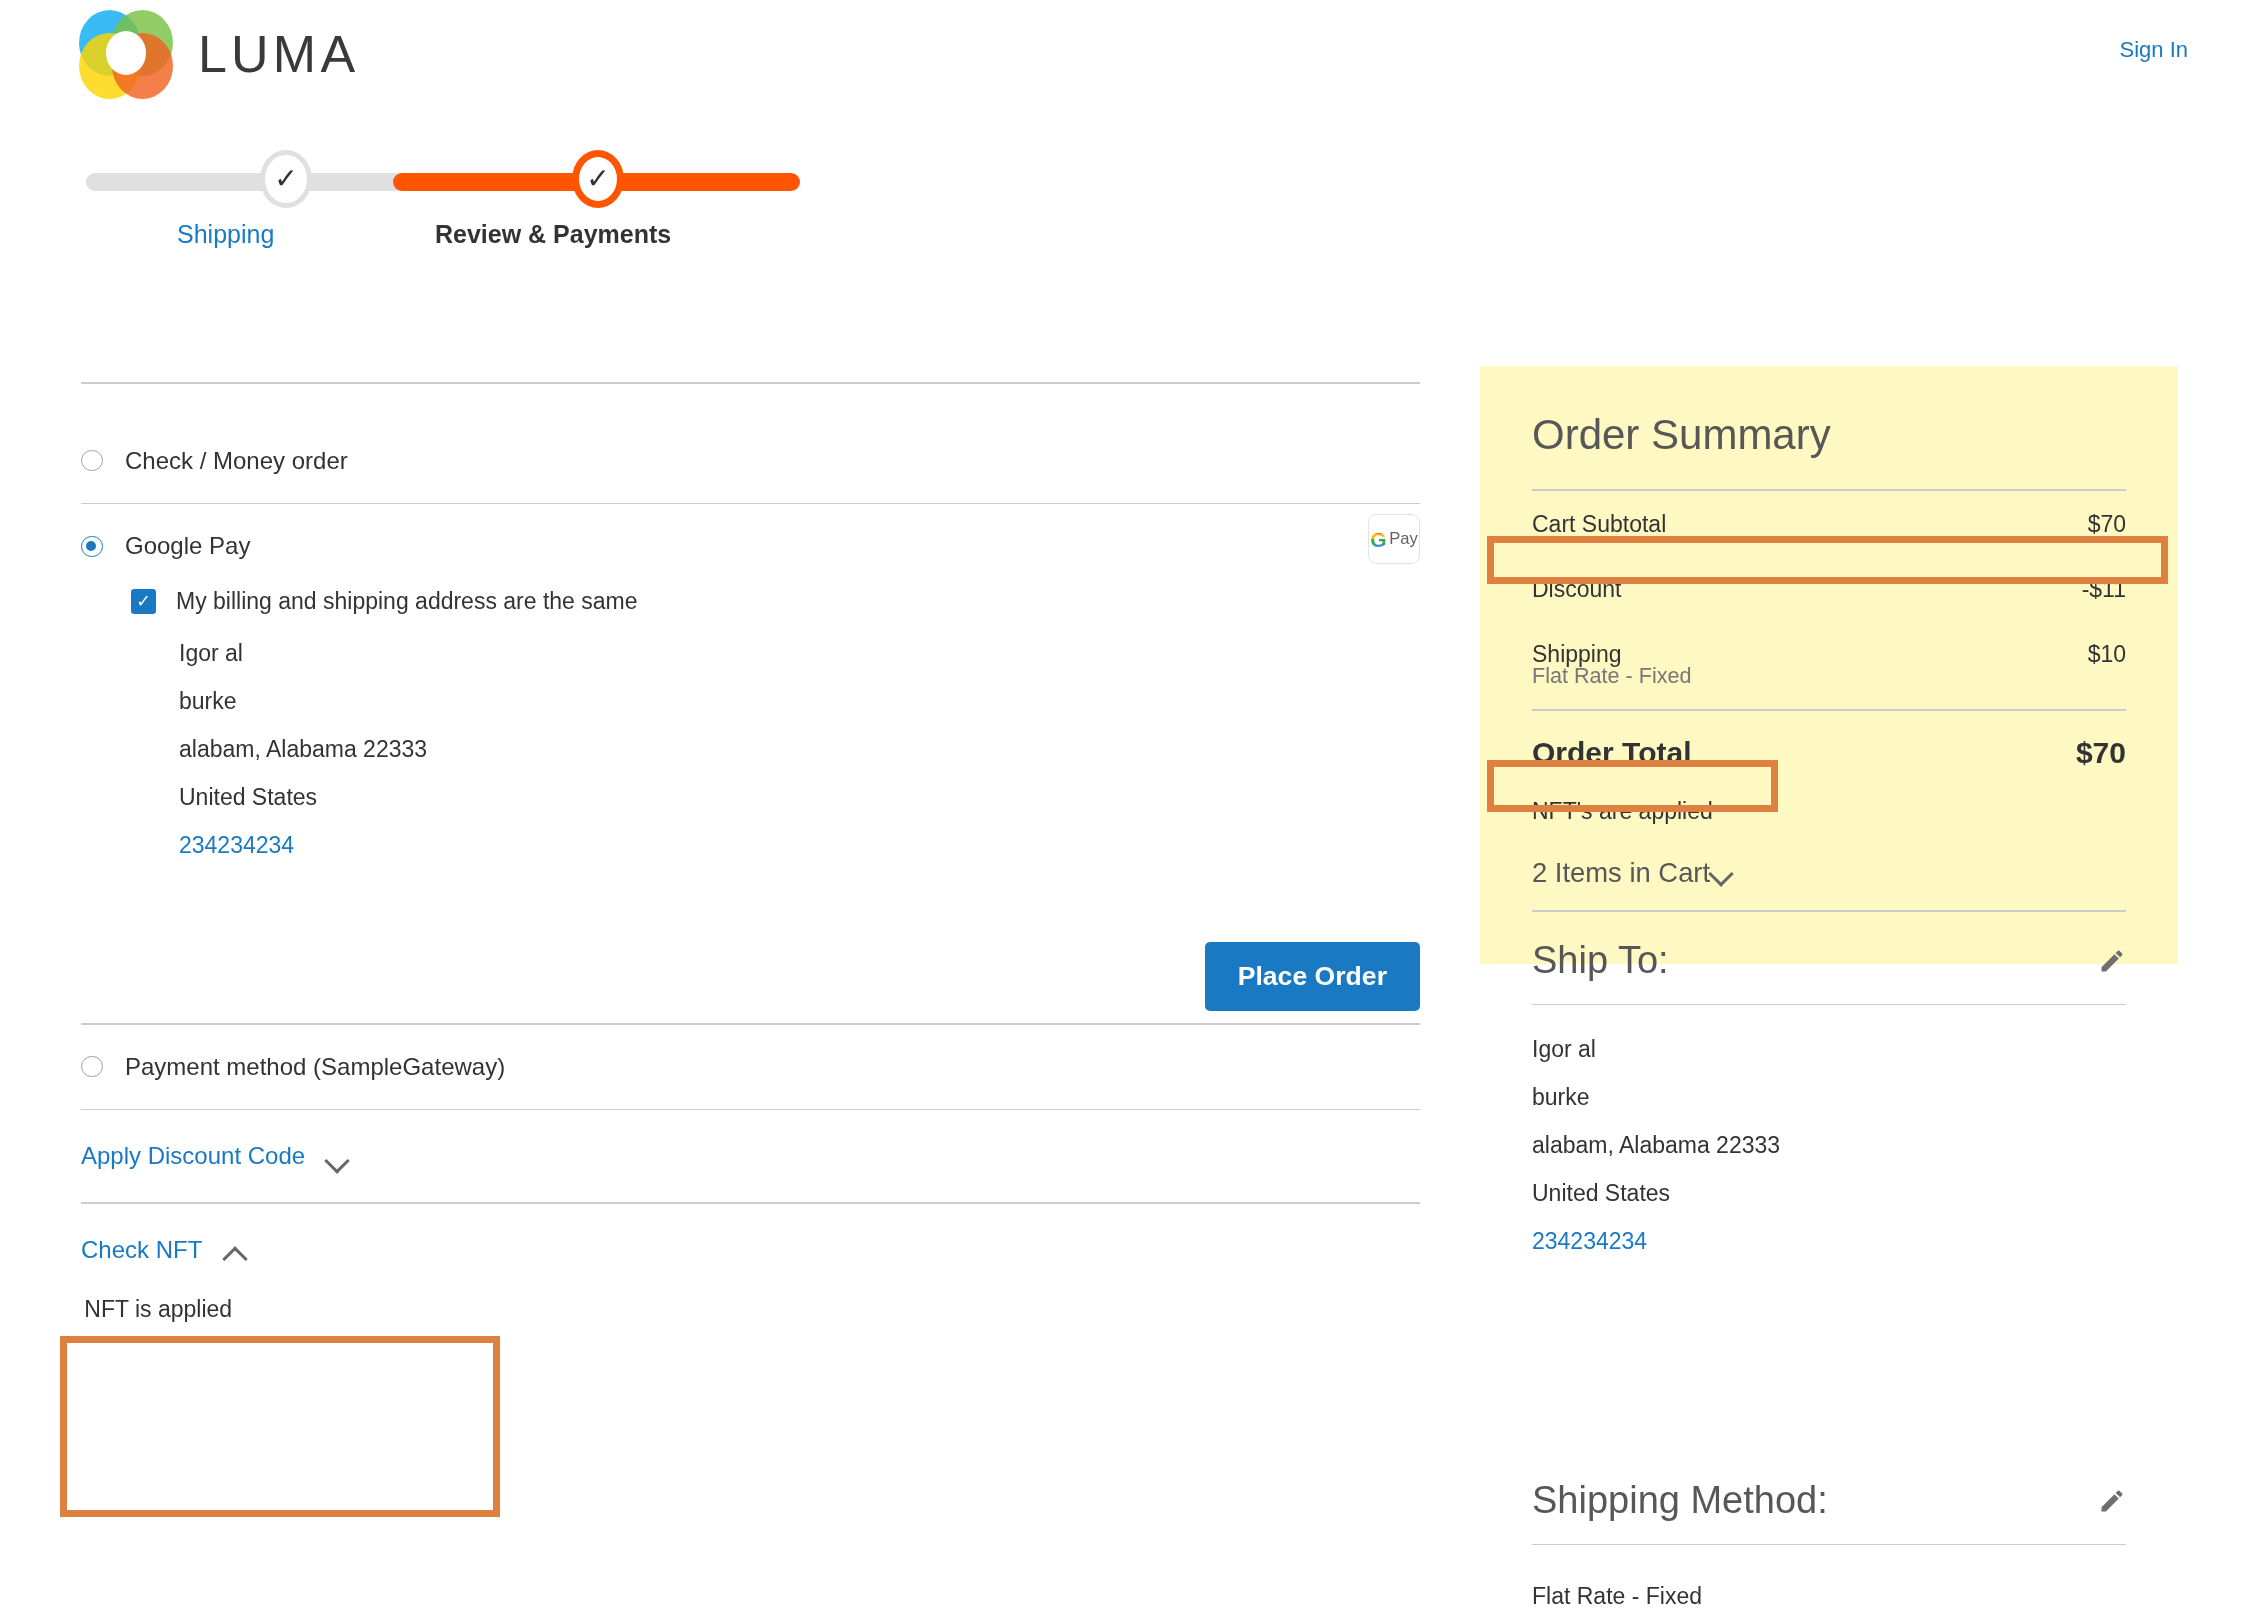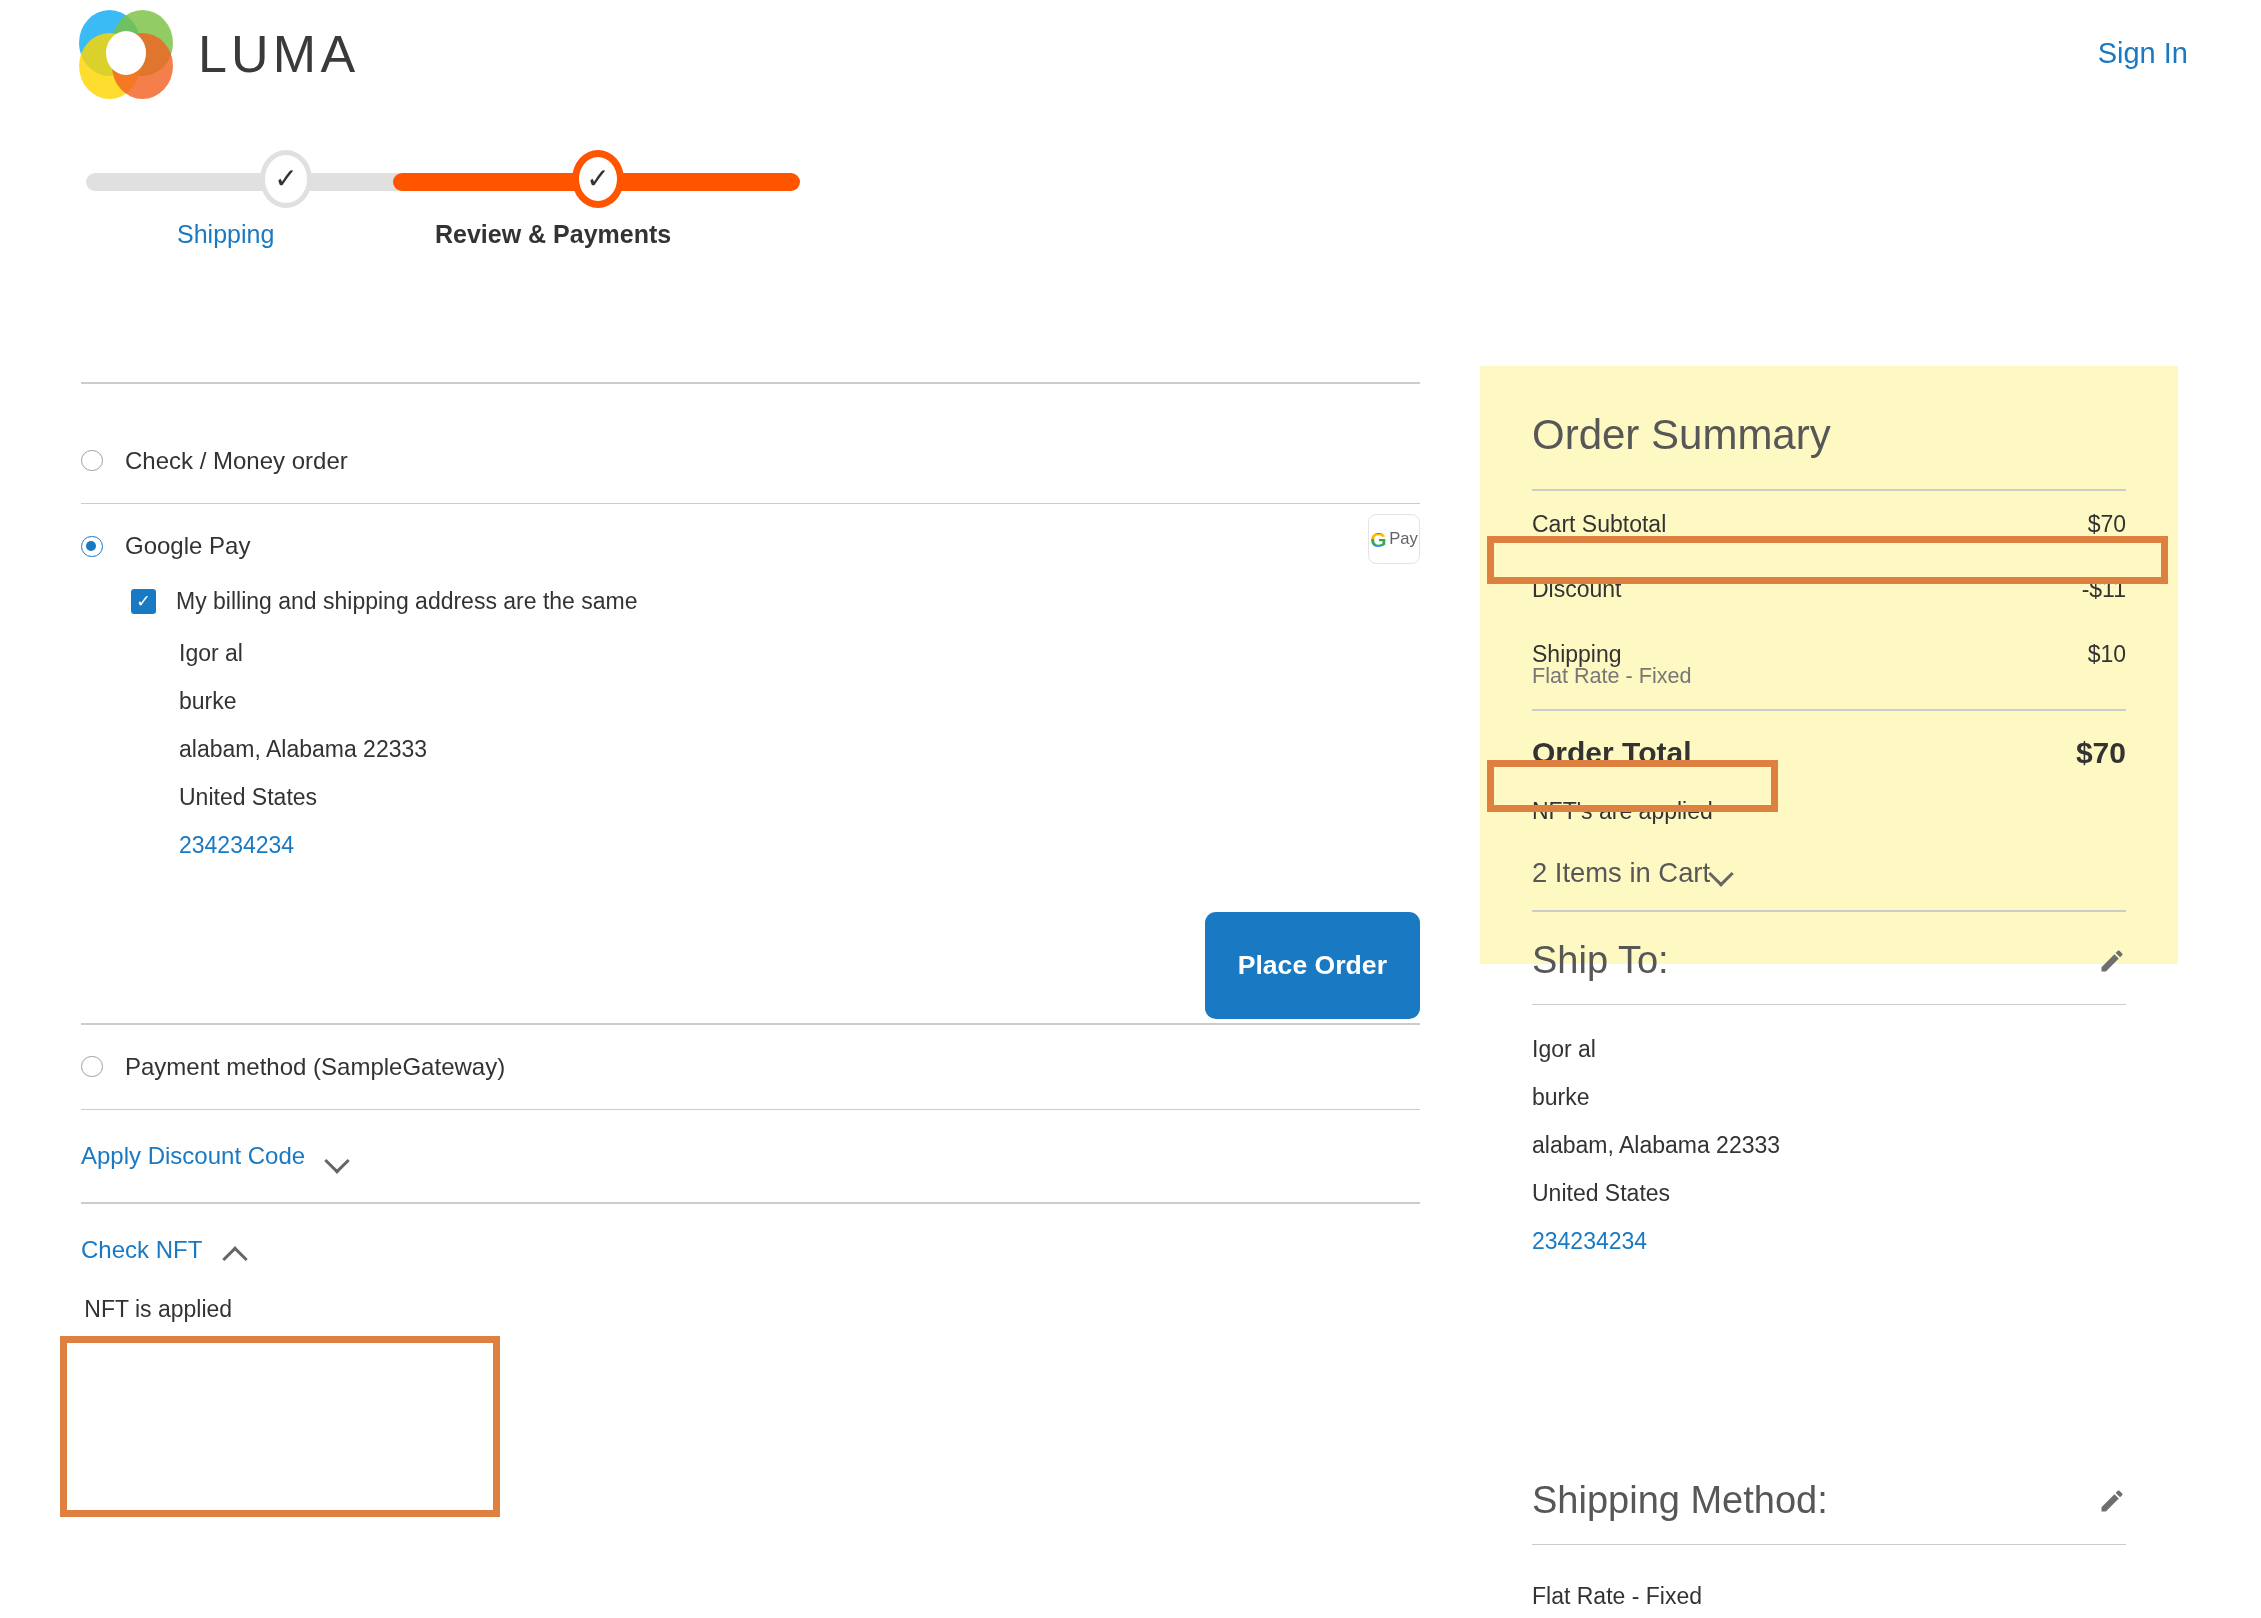--- a/index.html
+++ b/index.html
@@ -24,21 +24,21 @@
   .c-yellow { left: 1.7px;  top: 25px; background: #ffd600; }
   .c-orange { left: 35px; top: 25px; background: #f26322; }
   .logo-mark .hole {
     position: absolute; left: 29px; top: 23px; width: 40px; height: 44px;
     background: #ffffff; border-radius: 50%; z-index: 5;
   }
   .logo-text { font-size: 52px; font-weight: 400; letter-spacing: 4.2px; color: #3a3a3a; }
 
   .signin {
     position: absolute; right: 73px; top: 37px;
-    font-size: 29px; color: #1979c3; text-decoration: none; text-align: right;
+    font-size: 22px; color: #1979c3; text-decoration: none; text-align: right;
   }
 
   
   .progress { position: absolute; left: 86px; top: 150px; width: 648px; height: 108px; }
   .pbar { position: absolute; top: 23px; height: 18.3px; border-radius: 9.1px; }
   .pbar-gray   { left: 0px;   width: 399px; background: #e0e0e0; }
   .pbar-orange { left: 307px; width: 407px; background: #ff5501; }
   .pnode {
     position: absolute; top: 0px; width: 52px; height: 58px;
     border-radius: 50%; background: #ffffff;
@@ -86,24 +86,24 @@
     display: flex; align-items: center; justify-content: center;
     color: #fff; font-size: 17.4px; line-height: 1; flex: 0 0 auto;
   }
   .cblabel { font-size: 23px; color: #333; margin-left: 20px; }
 
   .addr { margin: 26.6px 0 0 48px; }
   .addr div { font-size: 23px; color: #333; line-height: 1.0; margin-bottom: 25px; }
   .addr .phone { color: #1979c3; }
 
   .place-order {
-    position: absolute; right: 0px; bottom: 4px;
-    background: #1979c3; color: #ffffff; border: none; border-radius: 11px;
+    position: absolute; right: 0px; bottom: 12px;
+    background: #1979c3; color: #ffffff; border: none; border-radius: 5px;
     font-family: "Liberation Sans", sans-serif;
-    font-size: 26.6px; font-weight: 700; padding: 38px 33px; cursor: pointer;
+    font-size: 26.6px; font-weight: 700; padding: 19px 33px; cursor: pointer;
   }
 
   .collapse-row { display: flex; align-items: flex-end; gap: 21.6px; padding: 32px 0; }
   .collapse-label { font-size: 24px; color: #1979c3; }
   .chev { width: 21.6px; height: 21.6px; position: relative; flex: 0 0 auto; }
   .chev::before {
     content: ""; position: absolute; left: 1.7px; top: 3.3px; width: 15px; height: 15px;
     border-right: 3.3px solid #666; border-bottom: 3.3px solid #666;
     transform: rotate(45deg);
   }

